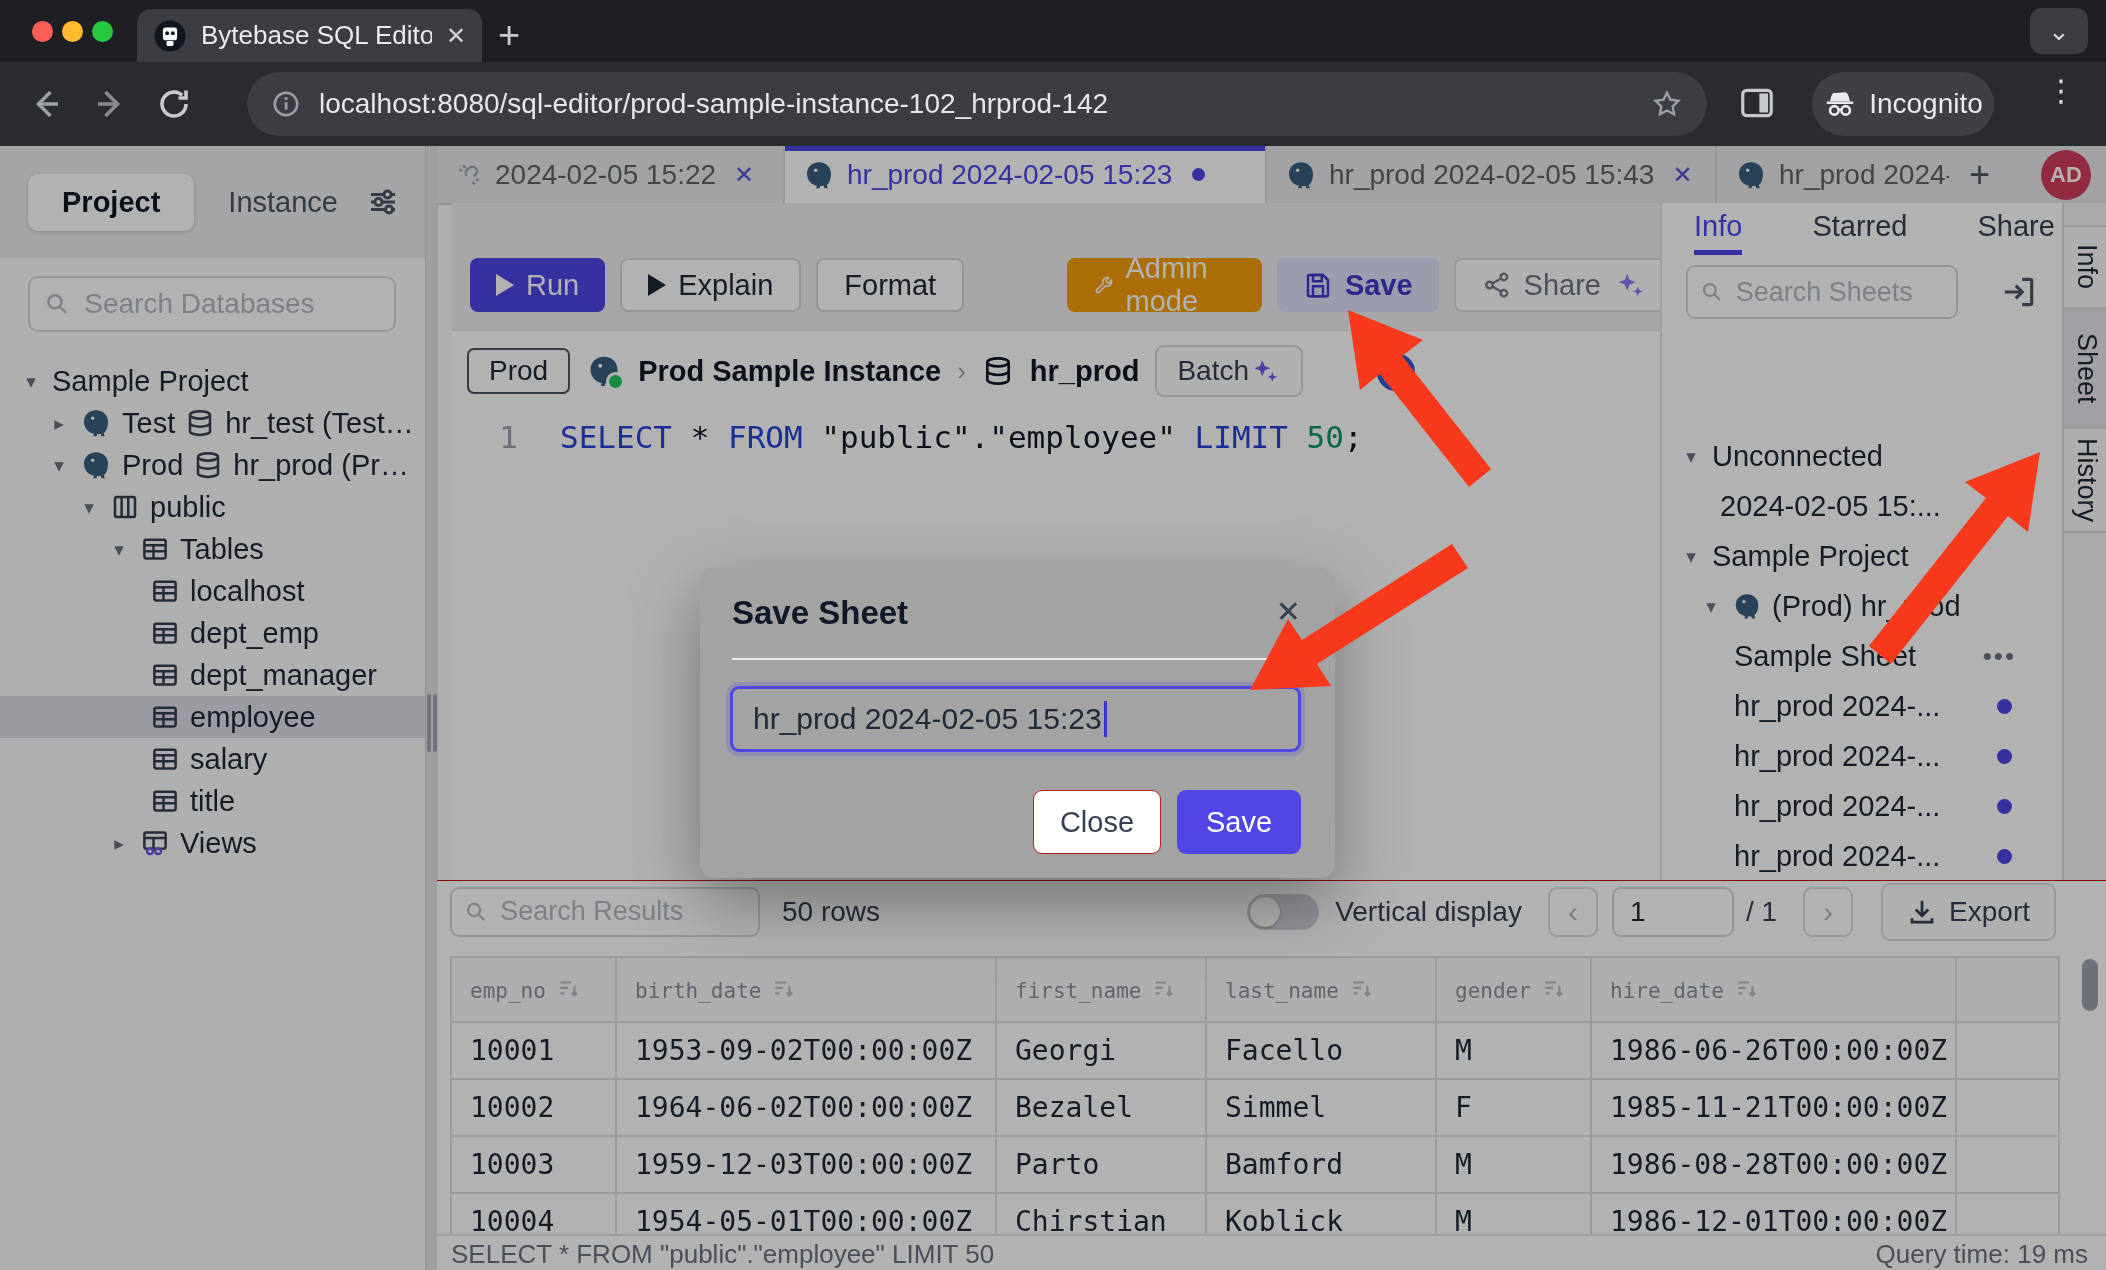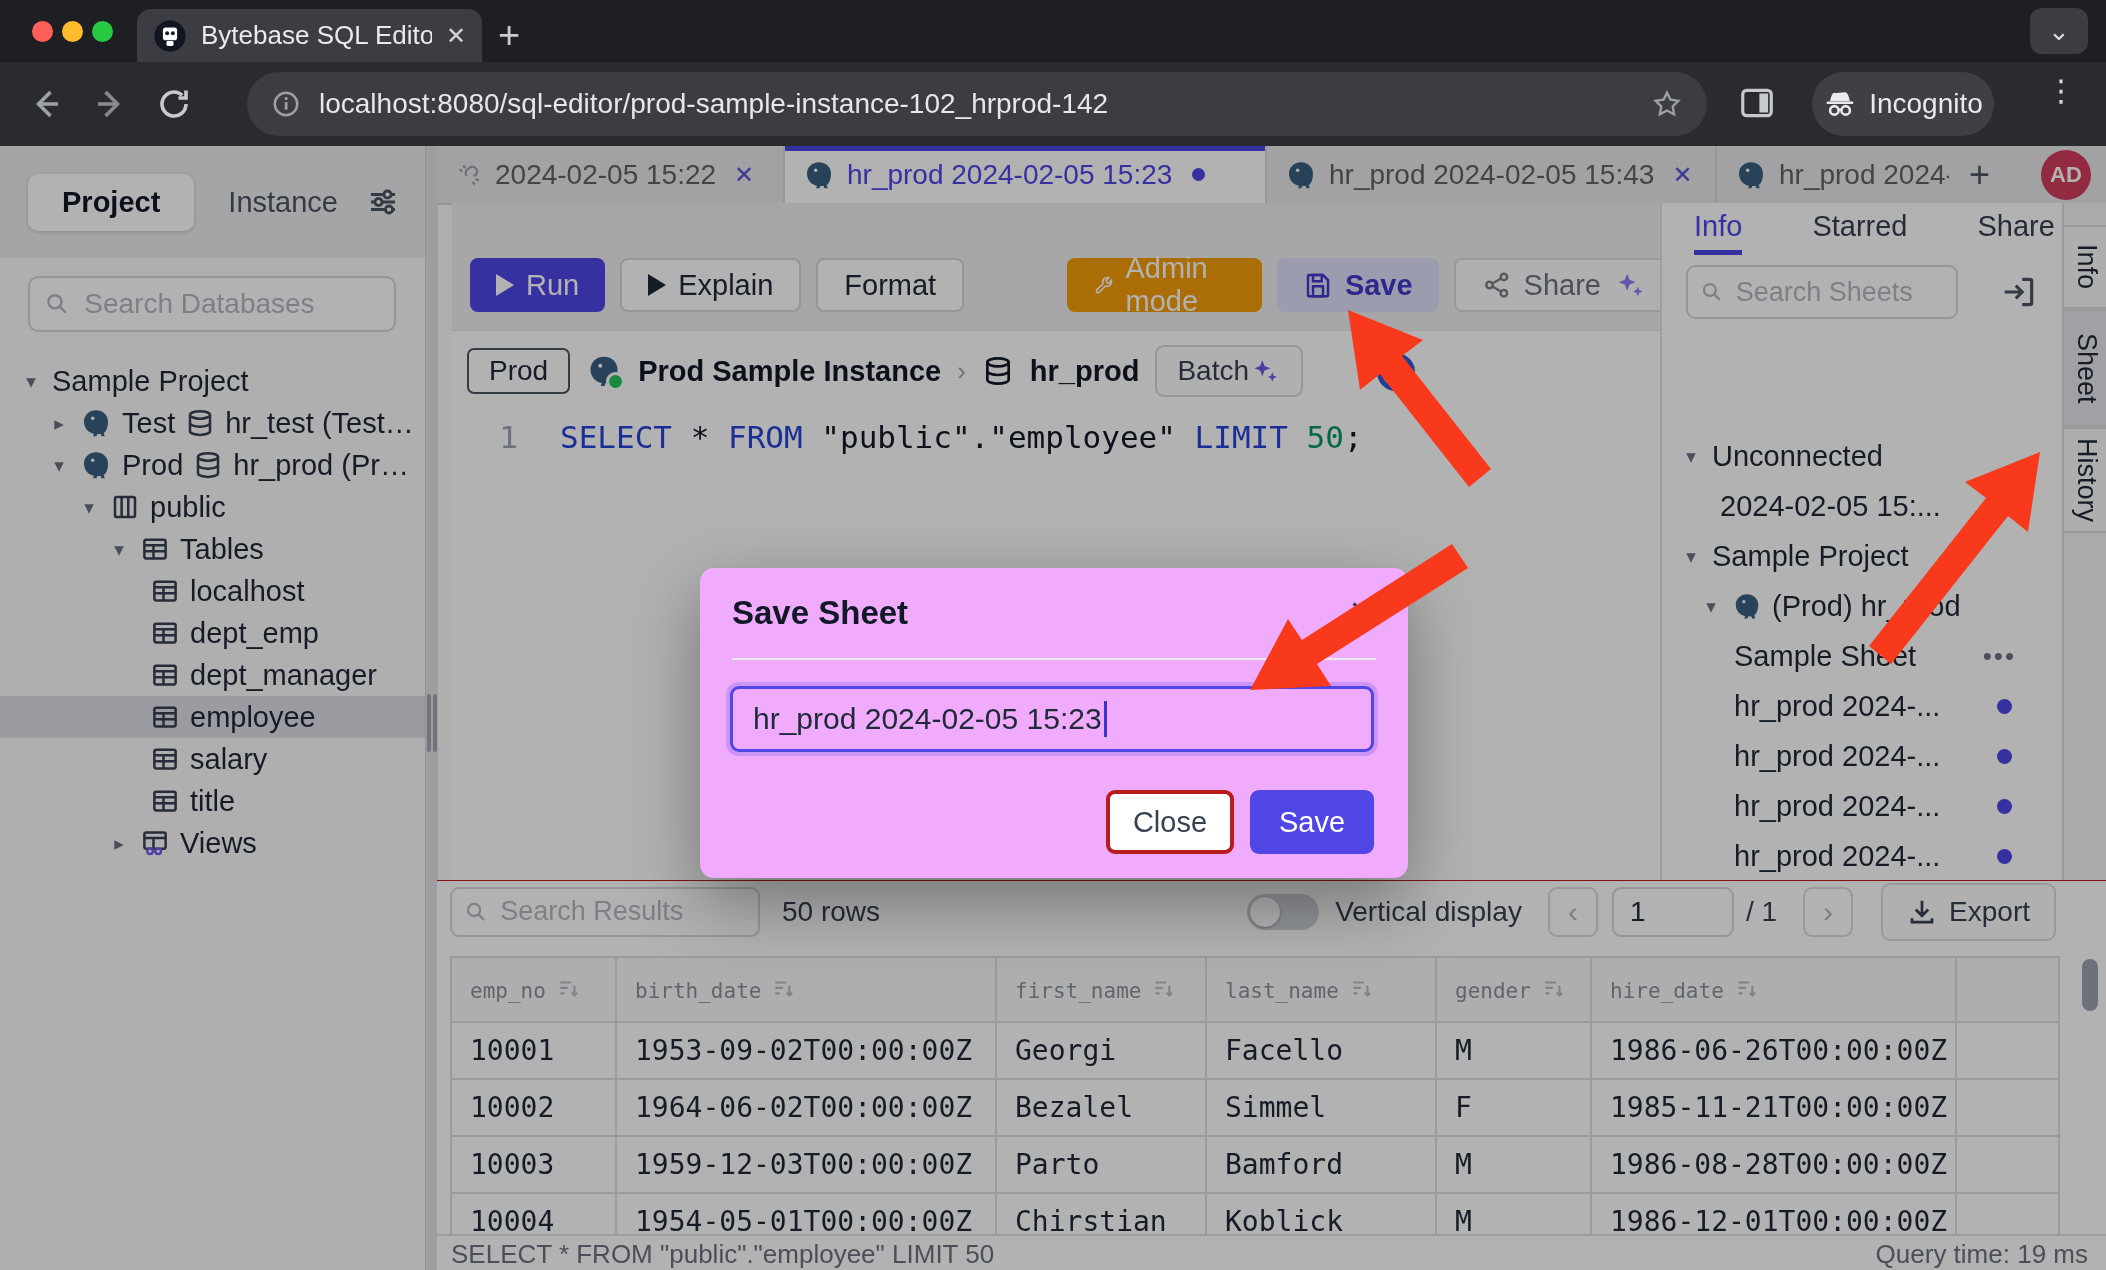--- a/index.html
+++ b/index.html
@@ -148,32 +148,32 @@
   .sortic{display:inline-block;vertical-align:-4px;margin-left:10px;}
   .vscroll{position:absolute;right:8px;top:78px;width:16px;height:52px;background:#9ca3af;border-radius:8px;}
 
   
   .statusbar{position:absolute;left:437px;right:0;top:1088px;height:36px;background:#fff;border-top:2px solid #e2e2e6;
     display:flex;align-items:center;font-size:26px;color:#6b7280;}
   .statusbar .q{margin-left:14px;}
   .statusbar .t{margin-left:auto;margin-right:18px;}
 
   
-  .modal{position:absolute;left:700px;top:422px;width:708px;height:310px;background:#f0abfc;border-radius:14px;
+  .modal{position:absolute;left:700px;top:422px;width:635px;height:310px;background:#a3a3a3;border-radius:14px;
     box-shadow:0 24px 70px rgba(0,0,0,.35);z-index:20;box-sizing:border-box;}
   .m-title{position:absolute;left:32px;top:26px;font-size:33px;font-weight:600;color:#111827;}
   .m-x{position:absolute;right:34px;top:26px;font-size:30px;color:#374151;}
   .m-div{position:absolute;left:32px;right:32px;top:90px;height:2px;background:#e8e9ed;}
   .m-input{position:absolute;left:30px;top:118px;right:34px;height:66px;border:3px solid #4f46e5;border-radius:9px;
     box-shadow:0 0 0 4px rgba(79,70,229,.22);display:flex;align-items:center;padding:0 20px;box-sizing:border-box;}
   .m-input .val{font-size:30px;color:#1f2937;}
   .caret{width:3px;height:36px;background:#3b36c9;margin-left:2px;}
   .m-btns{position:absolute;right:34px;bottom:24px;display:flex;gap:16px;}
   .m-btn{height:64px;border-radius:9px;display:flex;align-items:center;justify-content:center;font-size:29px;box-sizing:border-box;}
-  .m-close{width:128px;border:4px solid #b91c1c;background:#fff;color:#374151;}
+  .m-close{width:128px;border:1px solid #b91c1c;background:#fff;color:#374151;}
   .m-save{width:124px;background:#4f46e5;color:#fff;}
 
   .arrows{position:absolute;left:0;top:0;z-index:30;pointer-events:none;}
 </style>
 </head>
 <body>
 
 <div class="screen">
 
   <div class="chrome">

